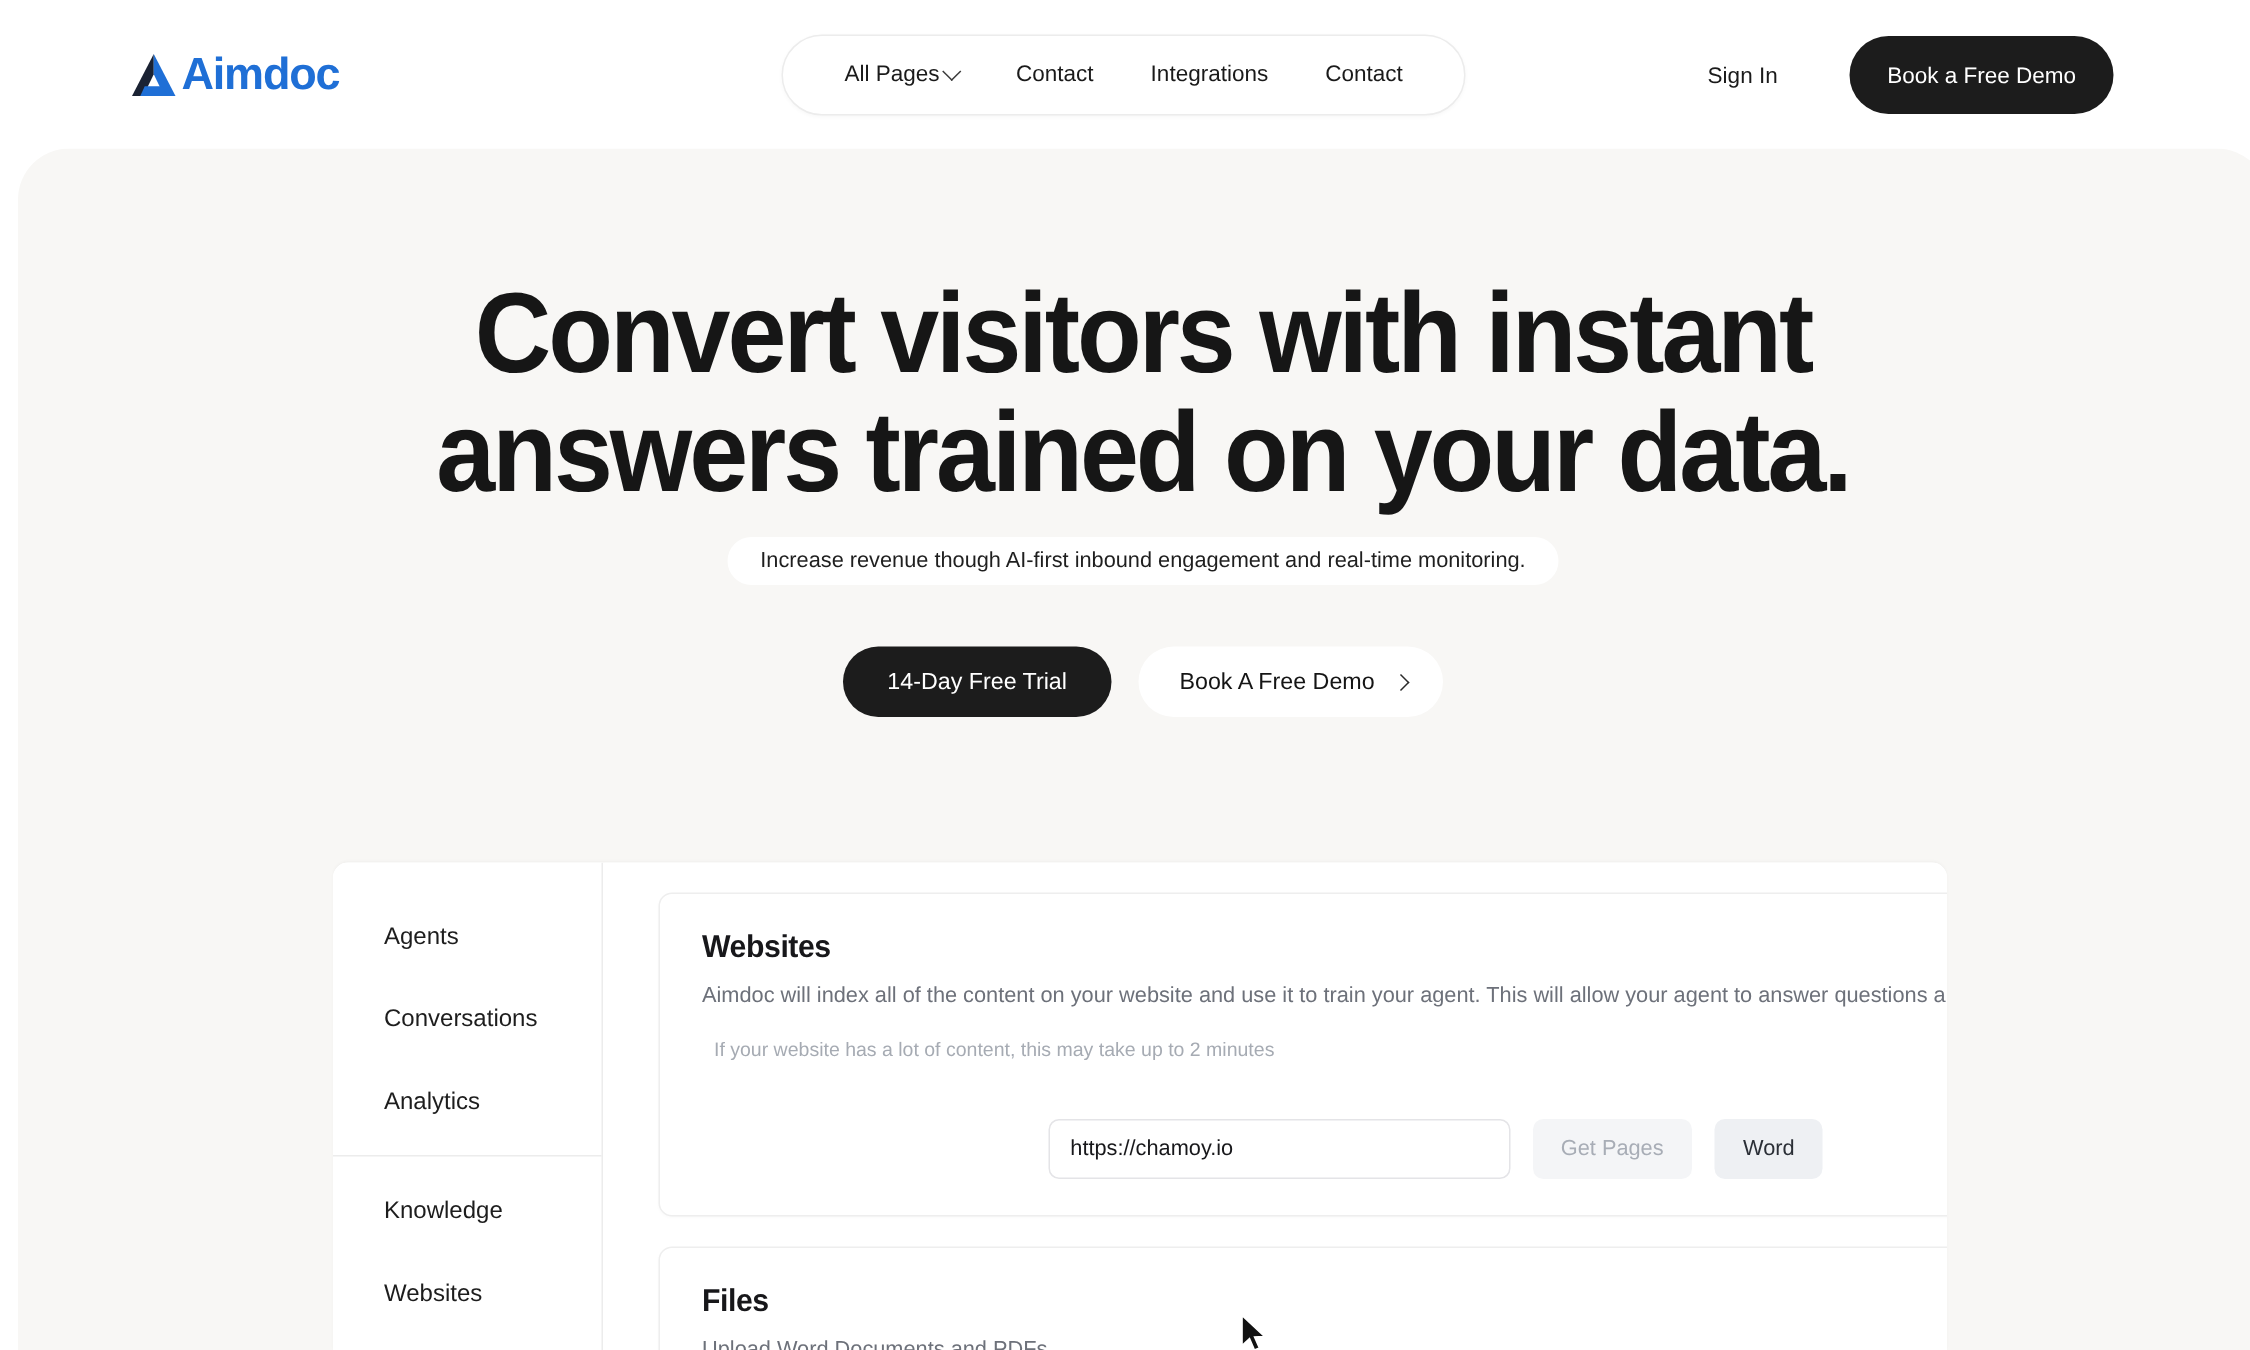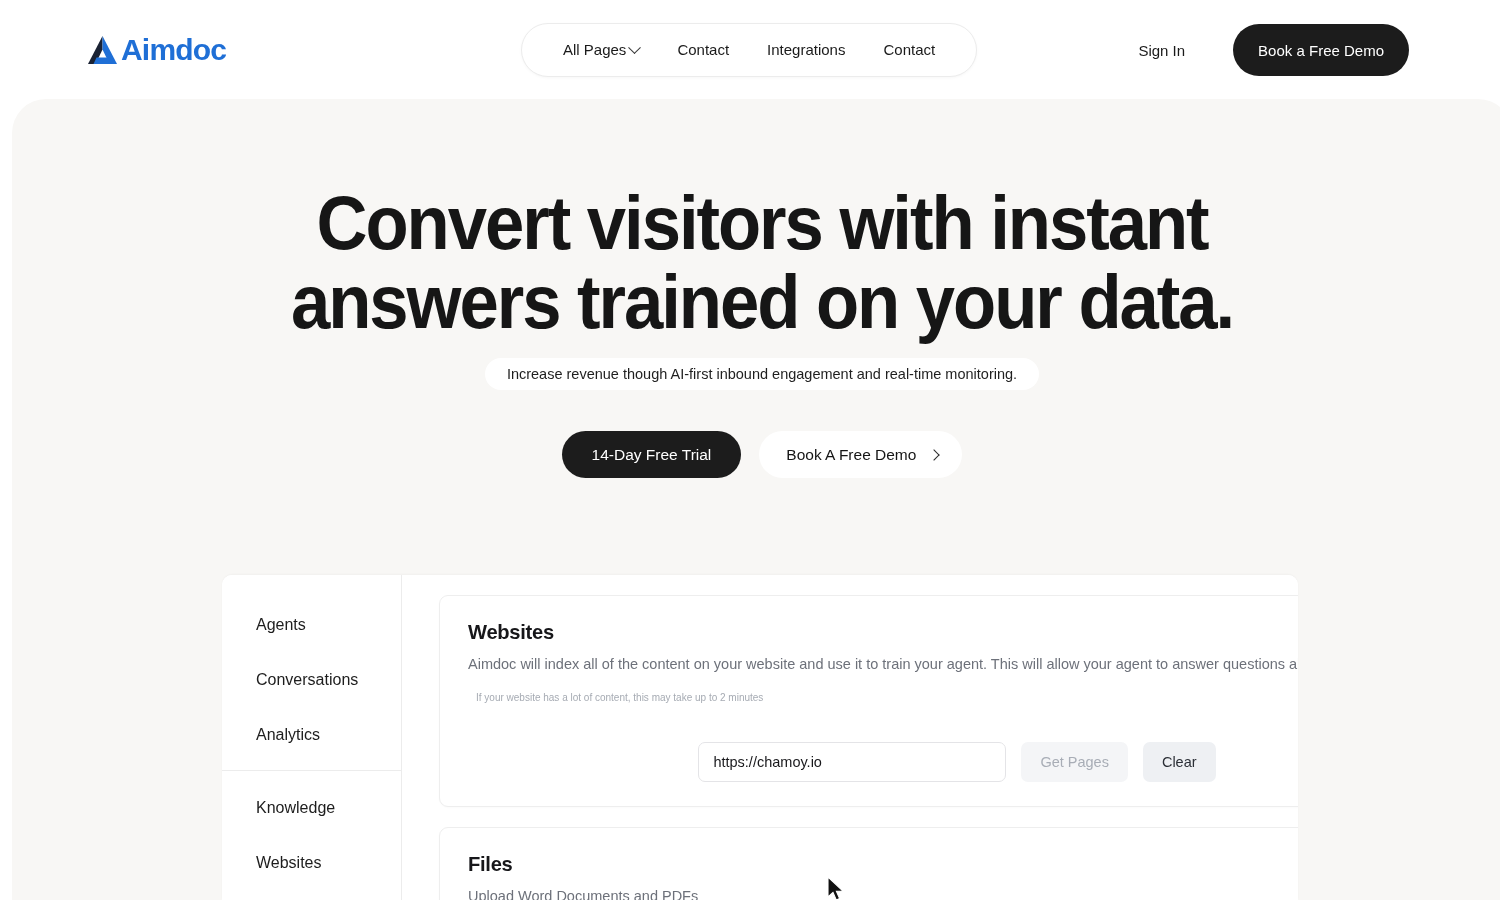--- a/index.html
+++ b/index.html
@@ -273,21 +273,21 @@
     transform: scaleX(0.96);
     transform-origin: left center;
   }
   .card-desc {
     font-size: 14.5px;
     color: #6d717a;
     white-space: nowrap;
     line-height: 20px;
   }
   .card-note {
-    font-size: 10px;
+    font-size: 13px;
     color: #a6abb3;
     margin-top: 18px;
     padding-left: 8px;
     white-space: nowrap;
   }
 
   .url-row {
     display: flex;
     align-items: center;
     margin-top: 39px;
@@ -422,21 +422,21 @@
       <div class="app-main">
 
         <div class="card">
           <div class="card-title">Websites</div>
           <div class="card-desc">Aimdoc will index all of the content on your website and use it to train your agent. This will allow your agent to answer questions about your website.</div>
           <div class="card-note">If your website has a lot of content, this may take up to 2 minutes</div>
 
           <div class="url-row">
             <input class="url-input" type="text" value="https://chamoy.io" style="">
             <button class="btn-getpages">Get Pages</button>
-            <button class="btn-clear">Clear</button>
+            <button class="btn-clear">Word</button>
           </div>
         </div>
 
         <div class="card">
           <div class="card-title">Files</div>
           <div class="card-desc">Upload Word Documents and PDFs</div>
         </div>
 
       </div>
     </div>

